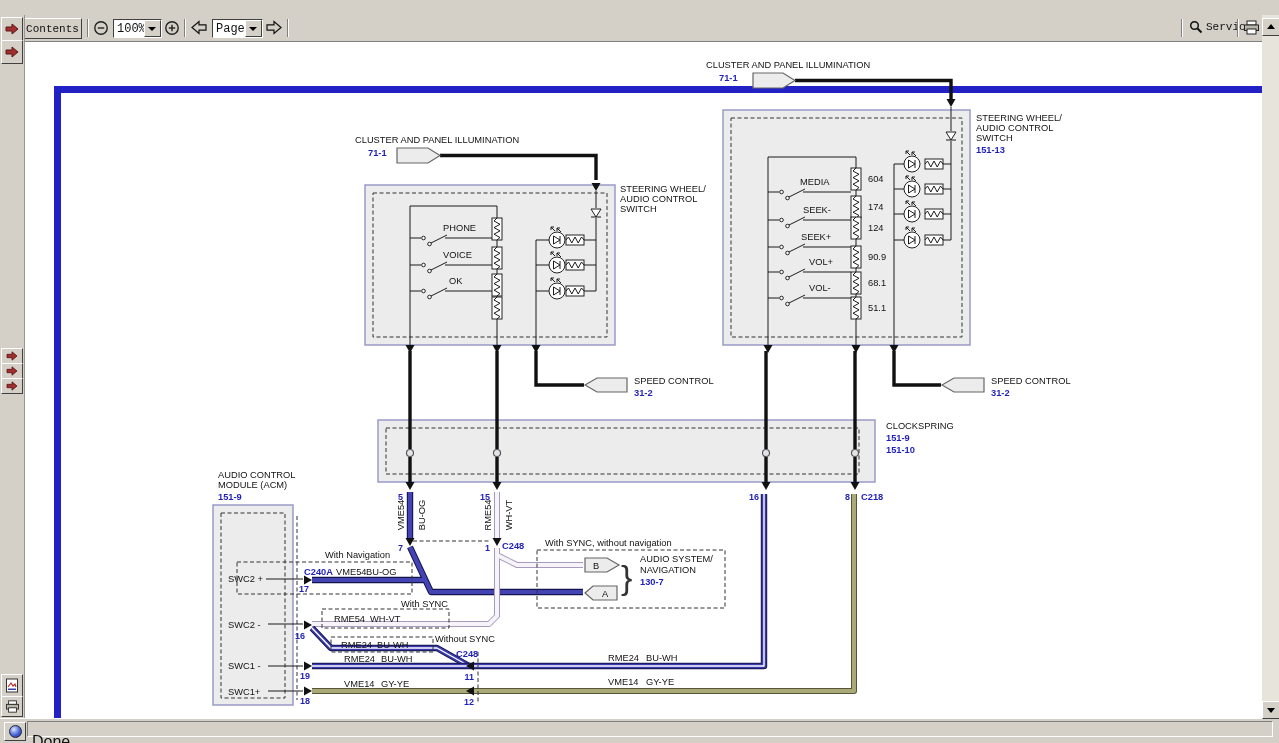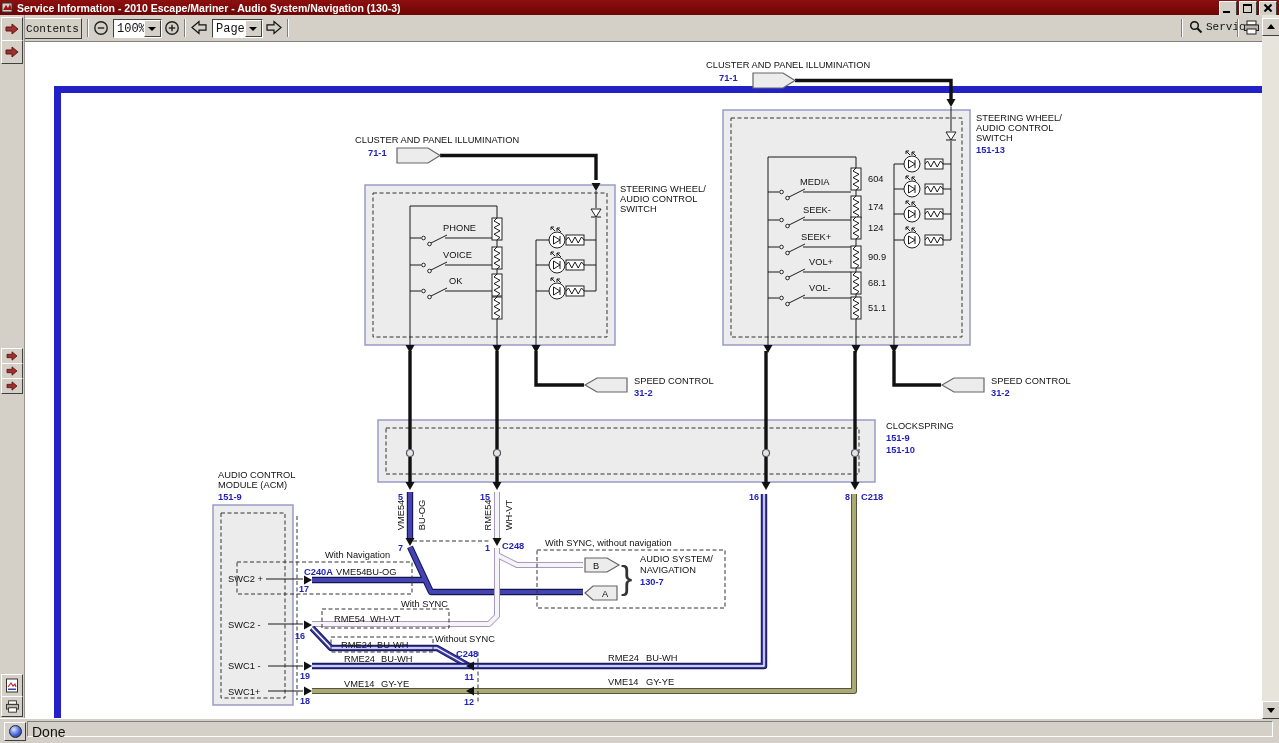--- a/index.html
+++ b/index.html
@@ -46,21 +46,21 @@
     border-color:#fff #404040 #404040 #fff;}
   .sarr.up::after{content:"";position:absolute;left:4px;top:5px;border:4px solid transparent;border-bottom:5px solid #000;border-top:none;}
   .sarr.dn::after{content:"";position:absolute;left:4px;top:6px;border:4px solid transparent;border-top:5px solid #000;border-bottom:none;}
   
   .statusbar{position:absolute;left:0;top:718px;width:1279px;height:25px;background:#d4d0c8;border-top:1px solid #fff;}
   .sphereb{position:absolute;left:4px;top:3px;width:20px;height:17px;background:#d4d0c8;
     border:1px solid;border-color:#fff #404040 #404040 #fff;display:flex;align-items:center;justify-content:center;}
   .sphere{width:11px;height:11px;border-radius:50%;
     background:radial-gradient(circle at 35% 30%,#dbe6ff,#4a66d6 55%,#122c8e);border:1px solid #223;}
   .donefld{position:absolute;left:27px;top:2px;width:1246px;height:16px;background:#d4d0c8;
-    border:1px solid;border-color:#808080 #fff #fff #808080;font-size:14px;color:#111;padding:2px 0 0 4px;box-sizing:border-box;}
+    border:1px solid;border-color:#808080 #fff #fff #808080;font-size:16px;color:#111;padding:11px 0 0 4px;box-sizing:border-box;}
   
   svg{position:absolute;left:0;top:0;}
   .t{font:9.3px "Liberation Sans",sans-serif;fill:#111;}
   .tb{font:bold 9.3px "Liberation Sans",sans-serif;fill:#1f1fba;}
   .tp{font:bold 9px "Liberation Sans",sans-serif;fill:#1f1fba;}
   .brace{font:300 34px "Liberation Sans",sans-serif;fill:#333;}
   .ln{stroke:#1b1b1b;stroke-width:1;fill:none;}
   .tk{stroke:#111;stroke-width:3.4;fill:none;}
   .dash{stroke:#333;stroke-width:1;fill:none;stroke-dasharray:4 2.5;}
   .bx{fill:#ececec;stroke:#9a9ac8;stroke-width:1.5;}
@@ -77,38 +77,20 @@
   .w3c{stroke:#ffffff;stroke-width:1.4;fill:none;stroke-linejoin:round;}
   .w4a{stroke:#55553a;stroke-width:6;fill:none;stroke-linejoin:round;}
   .w4b{stroke:#aaa978;stroke-width:4;fill:none;stroke-linejoin:round;}
   .notch{fill:#fff;stroke:none;}
 </style>
 </head>
 <body>
 
 <div class="win">
 
-  <div class="titlebar">
-    <svg class="appicon" width="11" height="11" viewBox="0 0 11 11" style="position:static">
-      <rect x="0" y="1" width="10" height="9" fill="#d4d0c8" stroke="#333" stroke-width="1"></rect>
-      <path d="M1,8 L4,3 L6,6 L8,2 L10,8 Z" fill="#a01010"></path>
-    </svg>
-    <span class="title">Service Information - 2010 Escape/Mariner - Audio System/Navigation (130-3)</span>
-    <span class="winbtns">
-      <span class="wbtn">
-          <span class="g-min"></span>
-        </span>
-      <span class="wbtn">
-          <span class="g-rst"></span>
-        </span>
-      <span class="wbtn">
-          <span class="g-x"></span>
-        </span>
-    </span>
-  </div>
 
   <div class="toolbar">
     <div class="tbtn" style="left:23px;top:3px;width:57px;height:19px;">Contents</div>
     <div class="vsep" style="left:87px;"></div>
     <svg style="left:93px;top:5px;" width="16" height="16" viewBox="0 0 16 16">
       <circle cx="8" cy="8" r="6.2" fill="none" stroke="#222" stroke-width="1.4"></circle>
       <line x1="4.8" y1="8" x2="11.2" y2="8" stroke="#222" stroke-width="1.4"></line>
     </svg>
     <div class="combo" style="left:113px;width:47px;">
       <span class="cval">100%</span>

